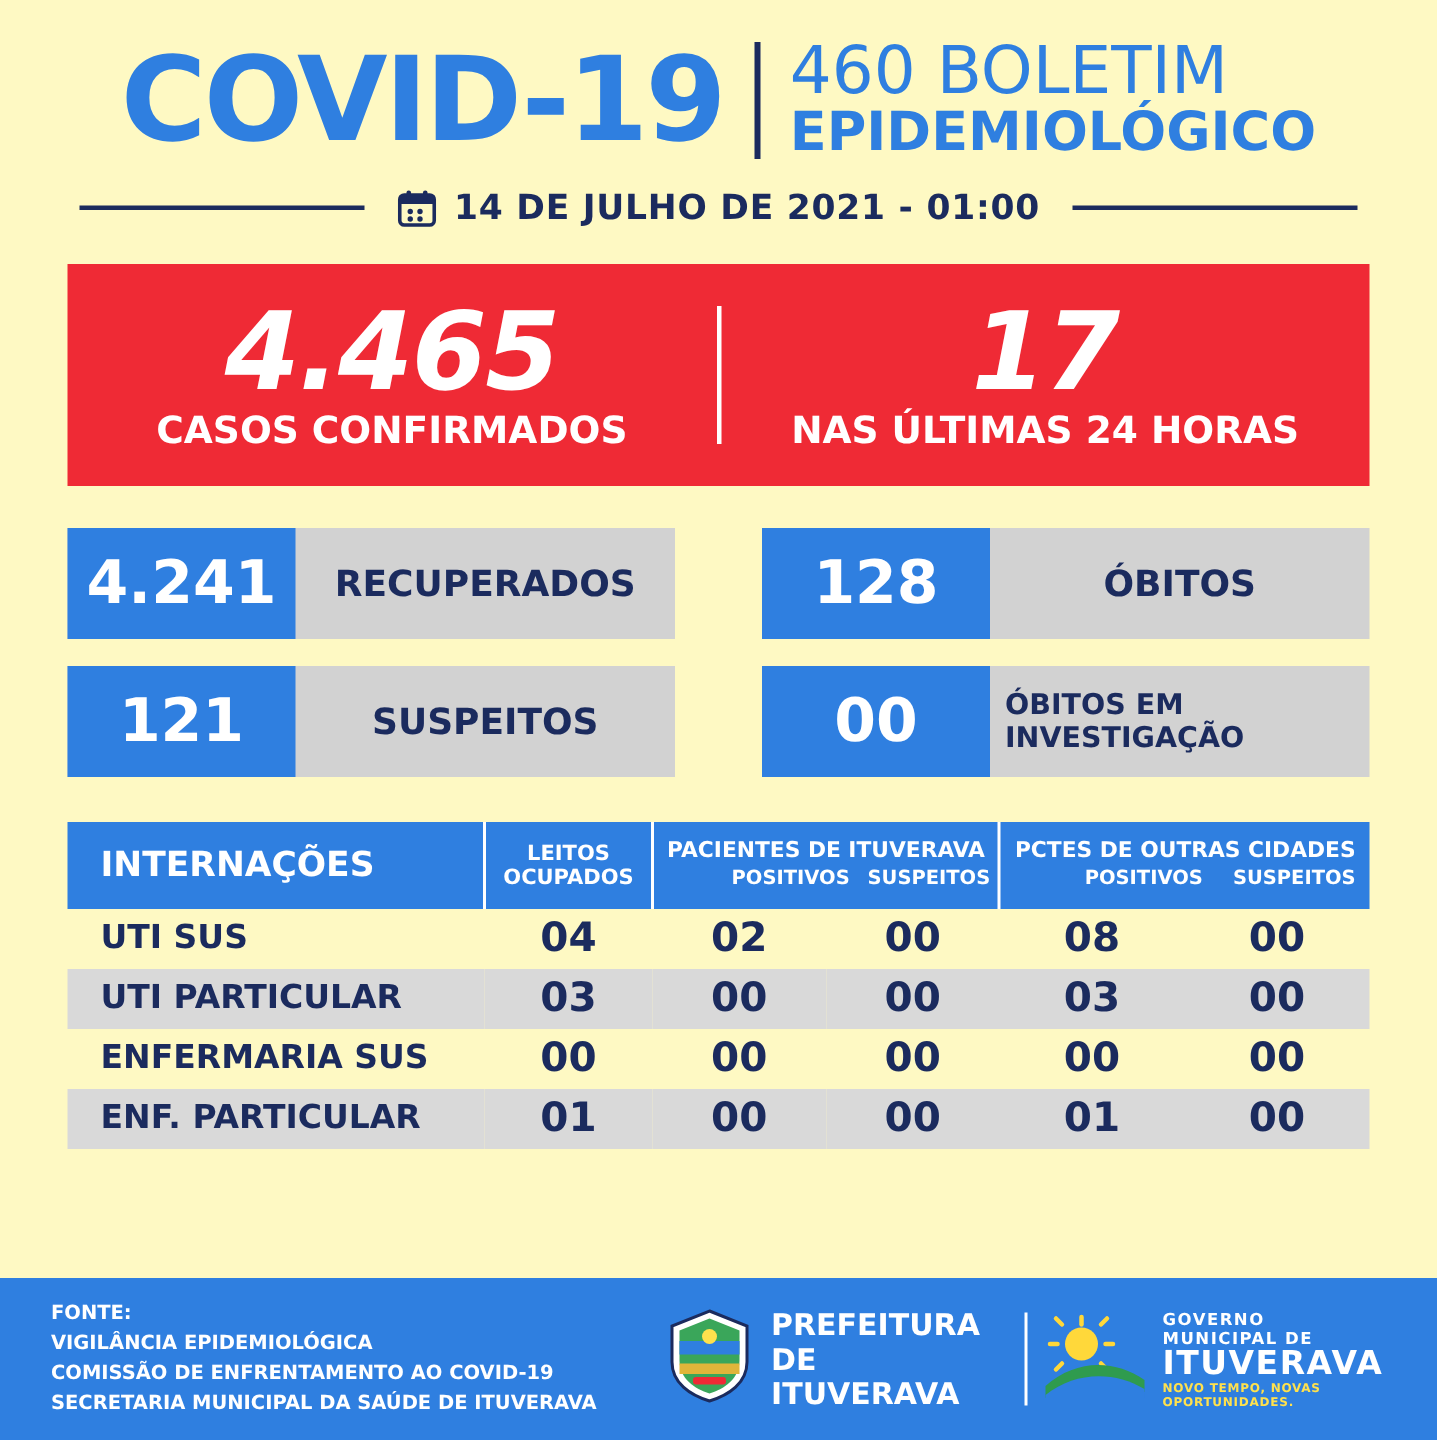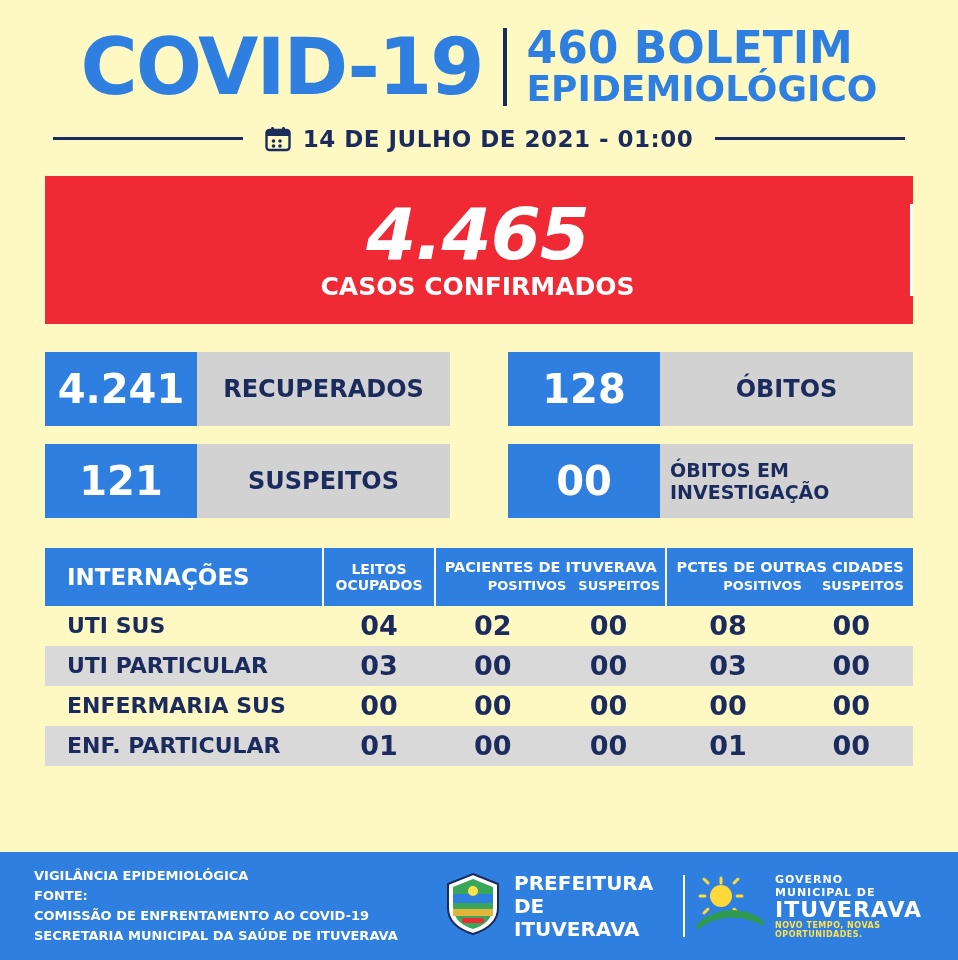--- a/index.html
+++ b/index.html
@@ -44,21 +44,21 @@
     background: #1b2b5e;
     margin: 0 20px;
   }
   .title-sub {
     display: flex;
     flex-direction: column;
     justify-content: center;
   }
   .title-sub .l1 {
     font-size: 44px;
-    font-weight: bold;
+    font-weight: normal;
     color: #2f7fe0;
     letter-spacing: 0px;
     line-height: 1.0;
     font-family: "DejaVu Sans", sans-serif;
   }
   .title-sub .l2 {
     font-size: 36px;
     font-weight: bold;
     color: #2f7fe0;
     line-height: 1.05;
@@ -305,20 +305,24 @@
       <div class="rule"></div>
     </div>
   </div>
 
   <div class="banner">
     <div class="banner-half">
       <div class="banner-num">4.465</div>
       <div class="banner-lbl">CASOS CONFIRMADOS</div>
     </div>
     <div class="banner-sep"></div>
+    <div class="banner-half">
+      <div class="banner-num">17</div>
+      <div class="banner-lbl">NAS ÚLTIMAS 24 HORAS</div>
+    </div>
   </div>
 
   <div class="stats">
     <div class="stat">
       <div class="stat-num">4.241</div>
       <div class="stat-lbl">RECUPERADOS</div>
     </div>
     <div class="stat">
       <div class="stat-num">128</div>
       <div class="stat-lbl">ÓBITOS</div>
@@ -388,22 +392,22 @@
         <td>00</td>
         <td>00</td>
         <td>01</td>
         <td>00</td>
       </tr>
     </tbody>
   </table>
 
   <div class="footer">
     <div class="fonte">
+      <div>FONTE:</div>
       <div>VIGILÂNCIA EPIDEMIOLÓGICA</div>
-      <div>FONTE:</div>
       <div>COMISSÃO DE ENFRENTAMENTO AO COVID-19</div>
       <div>SECRETARIA MUNICIPAL DA SAÚDE DE ITUVERAVA</div>
     </div>
 
     <div class="pref">
       <span>
         <svg width="58" height="64" viewBox="0 0 58 64">
           <path d="M29 2 L54 12 L54 36 C54 50 42 58 29 62 C16 58 4 50 4 36 L4 12 Z" fill="#ffffff" stroke="#1b2b5e" stroke-width="2"></path>
           <path d="M29 7 L49 15 L49 35 C49 47 39 54 29 57 C19 54 9 47 9 35 L9 15 Z" fill="#3aa65a"></path>
           <rect x="9" y="22" width="40" height="9" fill="#2f7fe0"></rect>

